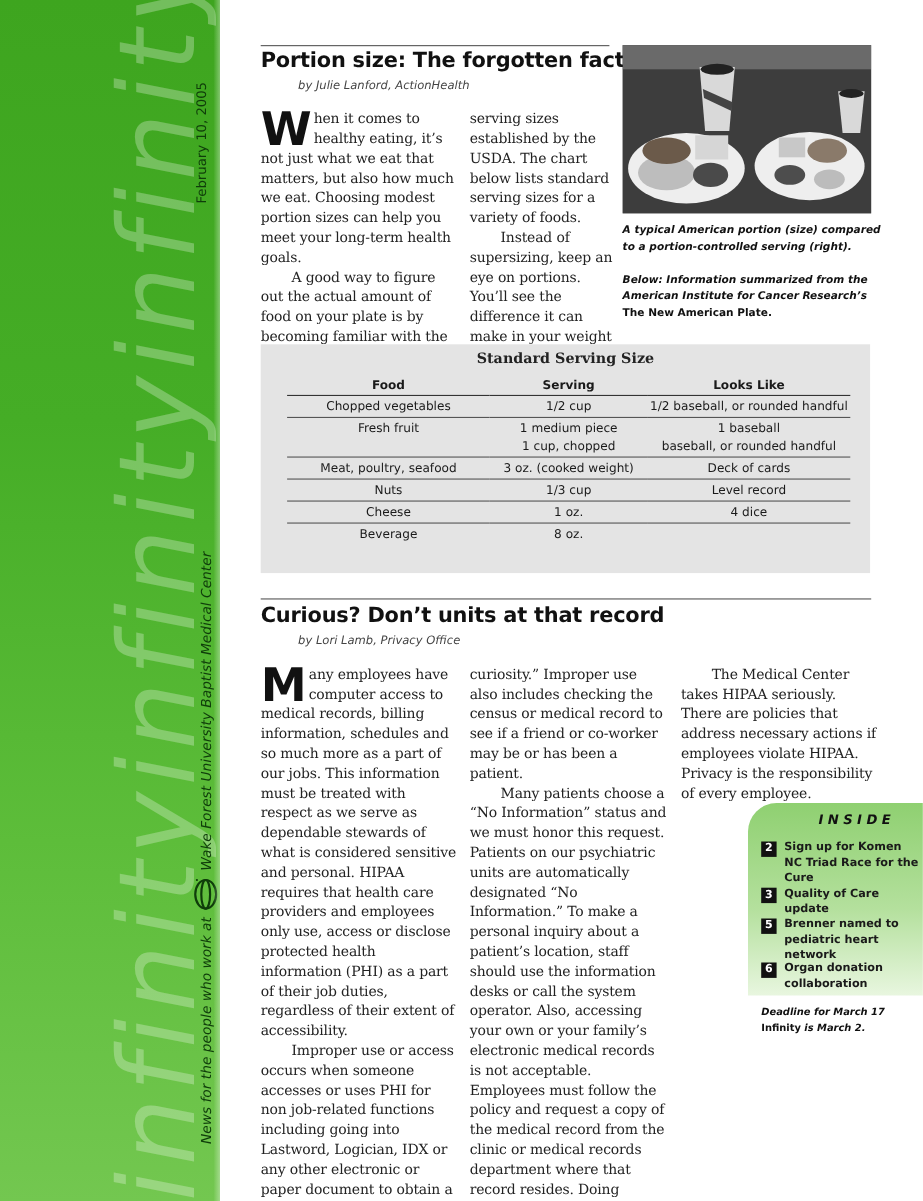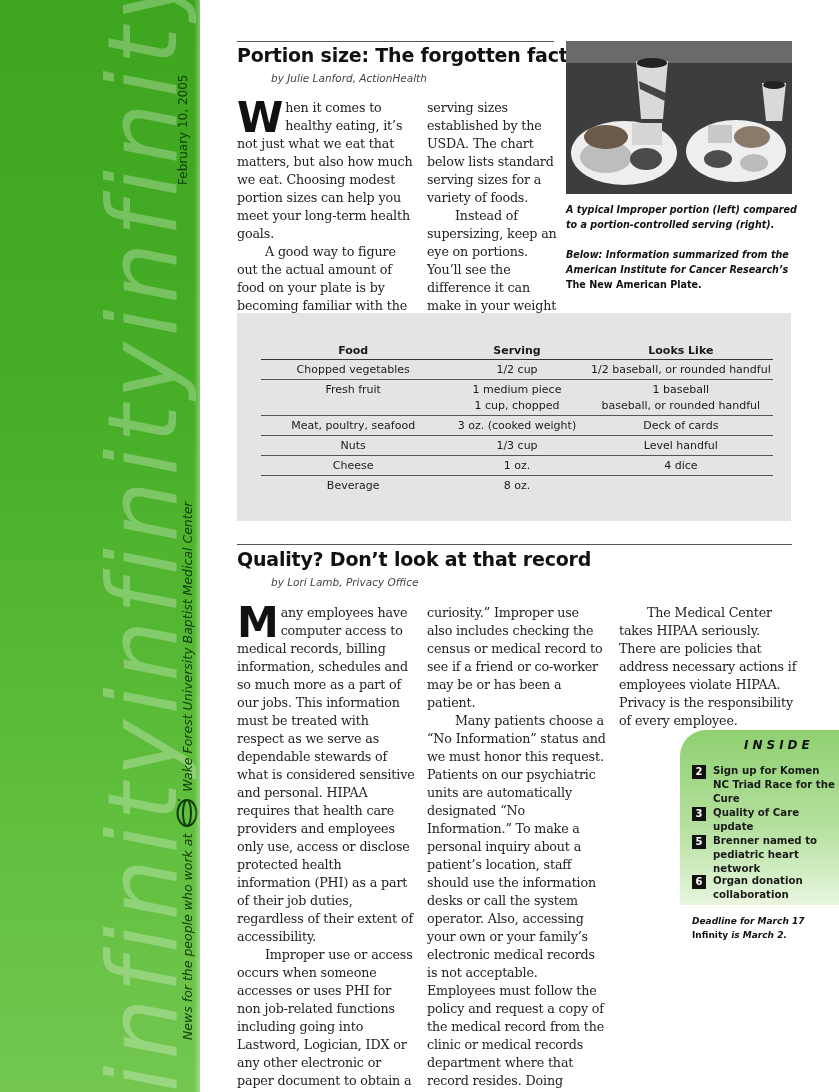--- a/index.html
+++ b/index.html
@@ -171,27 +171,28 @@
     <rect x="66" y="82" width="30" height="22" fill="#d6d6d6"></rect>
     <ellipse cx="80" cy="118" rx="16" ry="11" fill="#4a4a4a"></ellipse>
 
     <ellipse cx="170" cy="110" rx="50" ry="31" fill="#eeeeee"></ellipse>
     <rect x="142" y="84" width="24" height="18" fill="#c8c8c8"></rect>
     <ellipse cx="186" cy="96" rx="18" ry="11" fill="#8a7a6a"></ellipse>
     <ellipse cx="152" cy="118" rx="14" ry="9" fill="#4d4d4d"></ellipse>
     <ellipse cx="188" cy="122" rx="14" ry="9" fill="#bcbcbc"></ellipse>
   </svg>
 </div>
-<div class="caption" style="top:202px;">A typical Improper portion (left) compared to a portion-controlled serving (right).</div>
+<div class="caption" style="top:202px;">A typical American portion (size) compared to a portion-controlled serving (right).</div>
 <div class="caption" style="top:247px;">
   <span>Below: Information summarized from the American Institute for Cancer Research’s</span>
   <span class="plain">The New American Plate.</span>
 </div>
 
 <section class="table-box">
+  <div class="table-title">Standard Serving Size</div>
   <table class="serving">
     <thead>
       <tr>
         <th class="c1">Food</th>
         <th class="c2">Serving</th>
         <th class="c3">Looks Like</th>
       </tr>
     </thead>
     <tbody>
       <tr>
@@ -211,38 +212,38 @@
         </td>
       </tr>
       <tr>
         <td>Meat, poultry, seafood</td>
         <td>3 oz. (cooked weight)</td>
         <td>Deck of cards</td>
       </tr>
       <tr>
         <td>Nuts</td>
         <td>1/3 cup</td>
-        <td>Level handful</td>
+        <td>Level record</td>
       </tr>
       <tr>
         <td>Cheese</td>
         <td>1 oz.</td>
         <td>4 dice</td>
       </tr>
       <tr>
         <td>Beverage</td>
         <td>8 oz.</td>
         <td></td>
       </tr>
     </tbody>
   </table>
 </section>
 
 <div class="rule" style="left:237px; top:544px; width:555px;"></div>
-<h1 class="headline" style="left:237px; top:548px;">Quality? Don’t look at that record</h1>
+<h1 class="headline" style="left:237px; top:548px;">Curious? Don’t units at that record</h1>
 <div class="byline" style="left:271px; top:576px;">by Lori Lamb, Privacy Office</div>
 
 <div class="col" style="left:237px; top:604px; width:178px;">
   <span class="dropcap">M</span>
   <p>any employees have computer access to medical records, billing information, schedules and so much more as a part of our jobs. This information must be treated with respect as we serve as dependable stewards of what is considered sensitive and personal. HIPAA requires that health care providers and employees only use, access or disclose protected health information (PHI) as a part of their job duties, regardless of their extent of accessibility.</p>
   <p class="indent">Improper use or access occurs when someone accesses or uses PHI for non job-related functions including going into Lastword, Logician, IDX or any other electronic or paper document to obtain a name, address, phone number for personal use or “just out of</p>
 </div>
 <div class="col" style="left:427px; top:604px; width:180px;">
   <p>curiosity.” Improper use also includes checking the census or medical record to see if a friend or co-worker may be or has been a patient.</p>
   <p class="indent">Many patients choose a “No Information” status and we must honor this request. Patients on our psychiatric units are automatically designated “No Information.” To make a personal inquiry about a patient’s location, staff should use the information desks or call the system operator. Also, accessing your own or your family’s electronic medical records is not acceptable. Employees must follow the policy and request a copy of the medical record from the clinic or medical records department where that record resides. Doing otherwise can be considered an improper access.</p>

